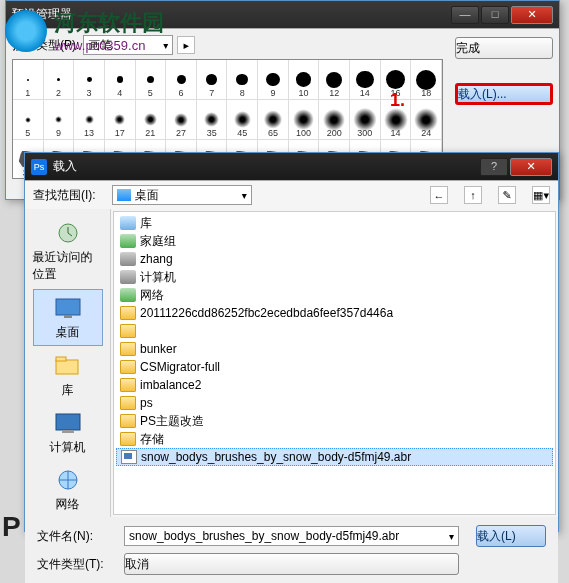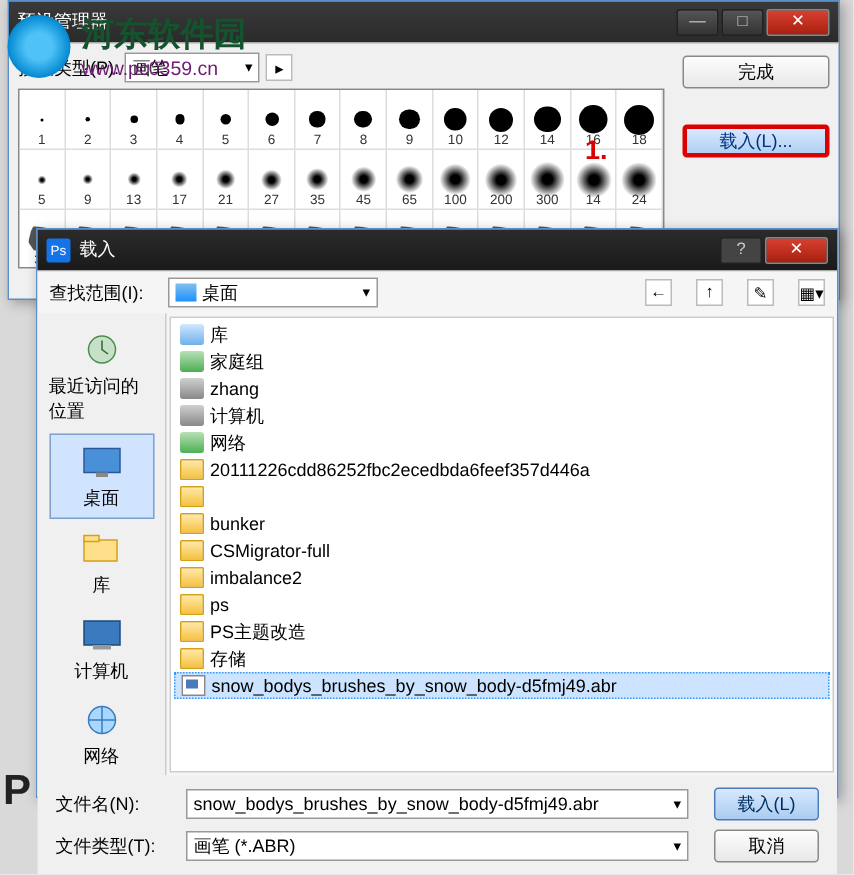--- a/index.html
+++ b/index.html
@@ -23,21 +23,21 @@
 .preset-toolbar{display:flex;align-items:center;gap:4px;margin-bottom:4px}
 .combo{height:20px;border:1px solid #999;background:#fff;padding:0 20px 0 4px;position:relative;display:inline-flex;align-items:center}
 .combo::after{content:"▾";position:absolute;right:4px;font-size:10px}
 .brush-grid{border:1px solid #888;background:#fff;height:120px;overflow:hidden;display:grid;grid-template-columns:repeat(14,1fr)}
 .brush-cell{border-right:1px solid #ddd;border-bottom:1px solid #ddd;display:flex;flex-direction:column;align-items:center;justify-content:center;height:40px;position:relative}
 .brush-num{font-size:9px;color:#333;position:absolute;bottom:1px}
 .brush-dot{background:#000;border-radius:50%}
 .brush-fuzzy{background:radial-gradient(circle,#000 20%,transparent 70%);border-radius:50%}
 .brush-tex{background:#555;width:18px;height:18px;clip-path:polygon(20% 0,80% 10%,100% 40%,90% 80%,60% 100%,20% 90%,0 60%,10% 20%)}
 .preset-right{width:110px;padding:8px 6px;display:flex;flex-direction:column;gap:8px}
-.btn{height:22px;border:1px solid #888;background:linear-gradient(#fdfdfd,#e8e8e8);border-radius:3px;display:flex;align-items:center;justify-content:center;font-size:12px}
+.btn{height:22px;border:1px solid #888;background:linear-gradient(#fdfdfd,#e8e8e8);border-radius:3px;display:flex;align-items:center;font-size:12px}
 .btn-highlight{border:3px solid #d00;background:linear-gradient(#d8e8ff,#b0d0f0);color:#003080}
 .red-num{color:#d00;font-size:18px;font-weight:bold;position:absolute}
 .load-win{top:152px;left:24px;width:535px;height:380px;z-index:50}
 .load-body{display:flex;flex-direction:column;height:calc(100% - 28px);background:#f5f5f5}
 .load-toolbar{height:30px;display:flex;align-items:center;padding:4px 8px;gap:16px}
 .tb-icon{width:18px;height:18px;display:inline-flex;align-items:center;justify-content:center;border:1px solid #bbb;background:#fff;font-size:11px}
 .load-main{flex:1;display:flex}
 .load-side{width:86px;background:#f0f0f0;border-right:1px solid #ccc;display:flex;flex-direction:column;align-items:center;padding-top:6px;gap:2px}
 .side-item{width:70px;display:flex;flex-direction:column;align-items:center;padding:4px 0;font-size:11px}
 .side-item.sel{background:#d0e4ff;border:1px solid #7da2ce}
@@ -404,23 +404,20 @@
     </div>
     <div class="load-bottom">
       <span>文件名(N):</span>
       <div class="input-field">
           <span>snow_bodys_brushes_by_snow_body-d5fmj49.abr</span>
         </div>
       <div class="btn btn-primary">
           <span>载入(L)</span>
         </div>
       <span>文件类型(T):</span>
-      <div class="input-field">
-          <span>画笔 (*.ABR)</span>
-        </div>
       <div class="btn">
           <span>取消</span>
         </div>
     </div>
   </div>
 </div>
 <div class="red-num" style="top:414px;left:438px">2.</div>
 <div class="red-num" style="top:448px;left:530px">3.</div>
 
 <svg class="cursor" style="top:494px;left:490px">

